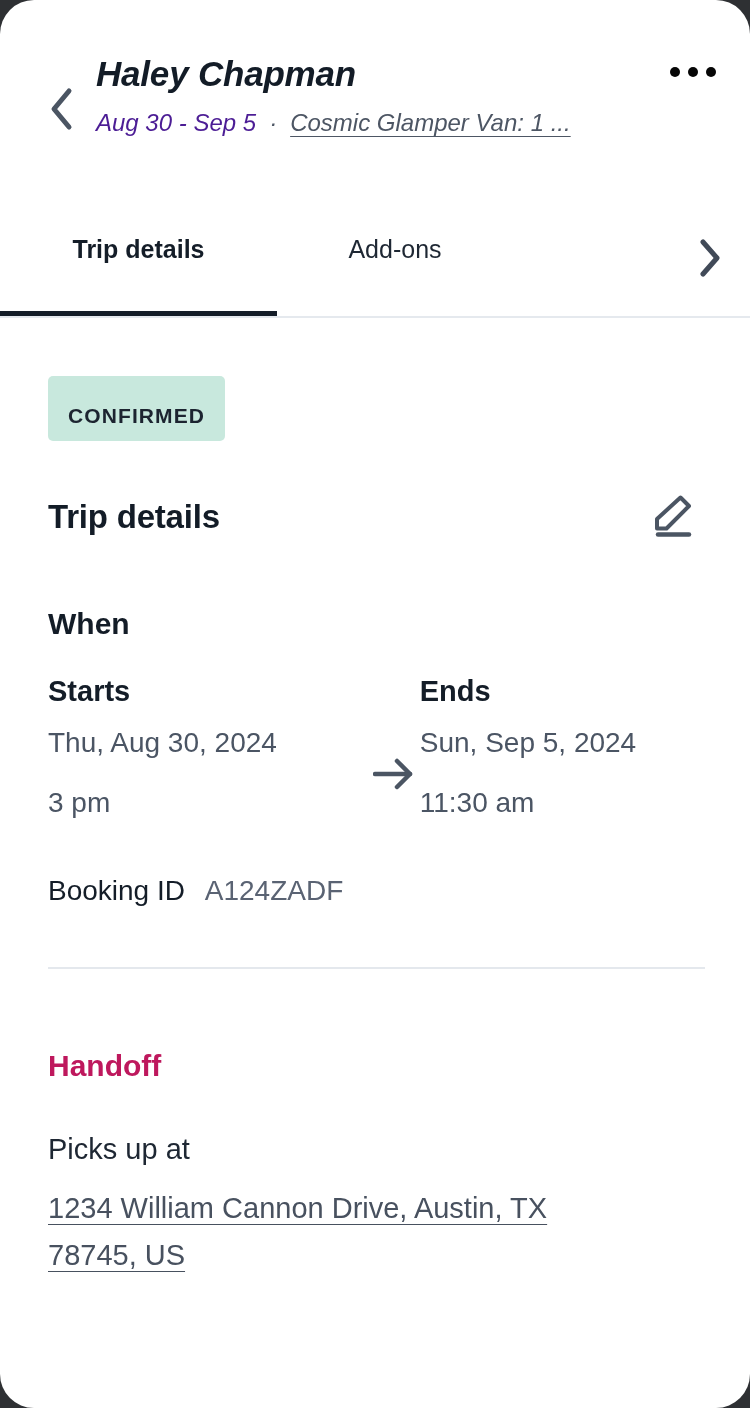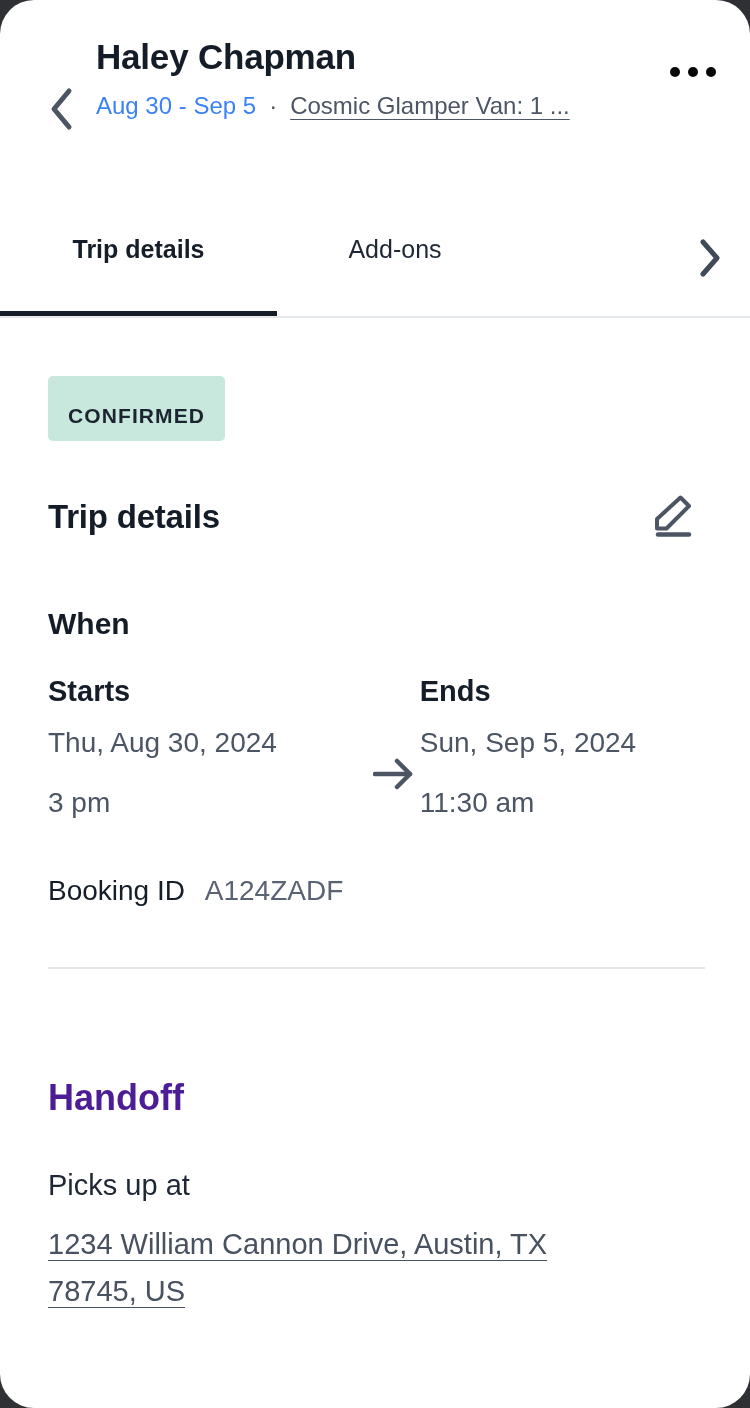--- a/index.html
+++ b/index.html
@@ -38,22 +38,23 @@
     display: flex;
     align-items: center;
     justify-content: center;
     cursor: pointer;
   }
   .back-btn svg { display:block; }
 
   .header-text {
     position: absolute;
     left: 96px;
-    top: 36px;
+    top: 53px;
     right: 110px;
+    font-style: italic;
   }
 
   .guest-name {
     font-size: 35px;
     font-weight: bold;
     color: #131c27;
     letter-spacing: -0.2px;
     line-height: 1.2;
     white-space: nowrap;
   }
@@ -61,21 +62,21 @@
   .subtitle-row {
     margin-top: 12px;
     font-size: 24px;
     color: #4d5664;
     line-height: 1.35;
     white-space: nowrap;
     display: flex;
     align-items: baseline;
     gap: 0;
   }
-  .sub-dates { color: #3b82f6; }
+  .sub-dates { color: #4c1d95; }
   .sub-dot { padding: 0 13px; color:#4d5664; }
   .sub-link {
     color: #4d5664;
     text-decoration: underline;
     text-underline-offset: 5px;
     text-decoration-thickness: 1px;
     cursor: pointer;
   }
 
   .kebab-btn {
@@ -231,24 +232,24 @@
   .booking-value { color: #5a6373; margin-left: 12px; }
 
   .divider {
     margin-top: 58px;
     height: 2px;
     background: #e4e8ed;
     width: 657px;
   }
 
   .handoff-title {
-    margin-top: 108px;
-    font-size: 36px;
-    font-weight: bold;
-    color: #4c1d95;
+    margin-top: 80px;
+    font-size: 30px;
+    font-weight: bold;
+    color: #be185d;
   }
   .picks-label {
     margin-top: 48px;
     font-size: 29px;
     color: #1e2733;
     line-height: 1.3;
   }
   .address-link {
     display: inline;
     margin-top: 14px;

